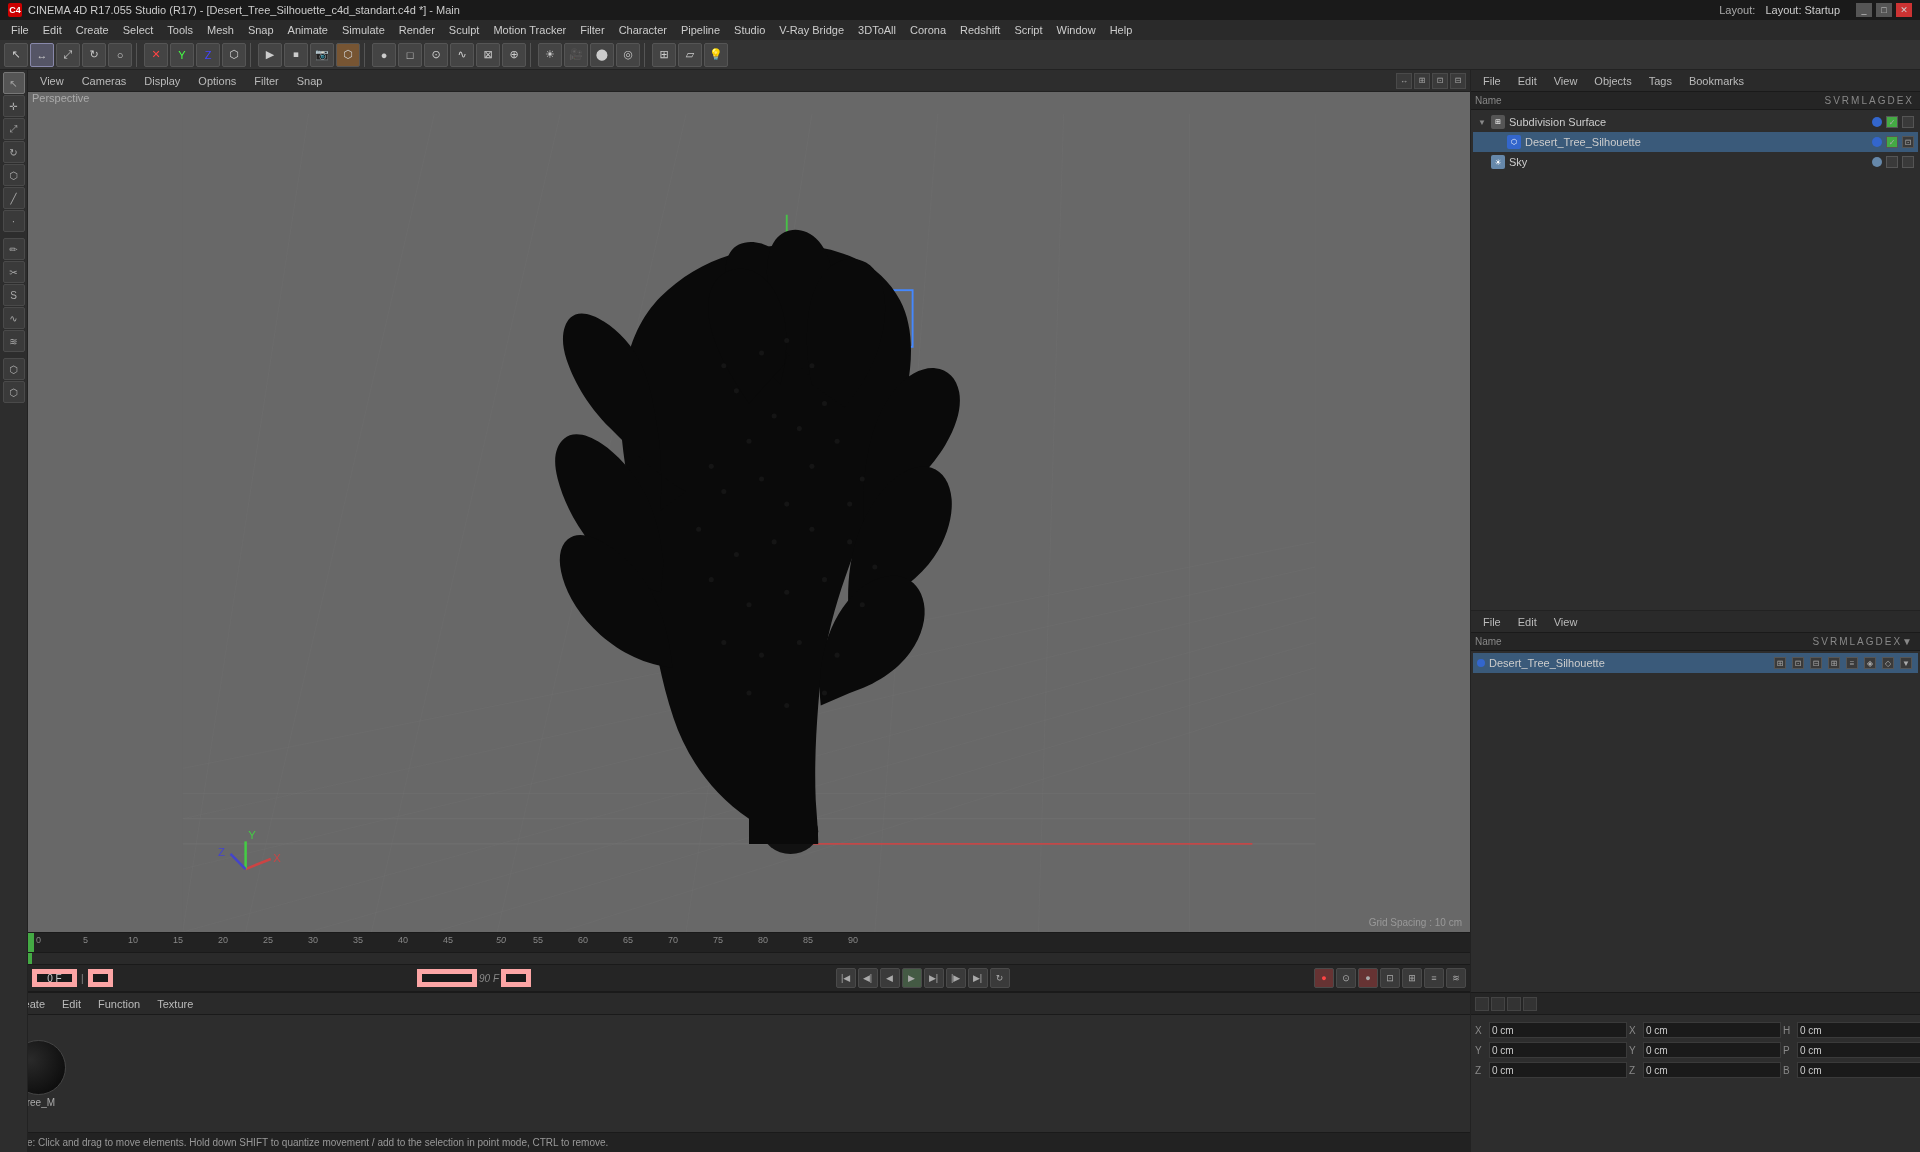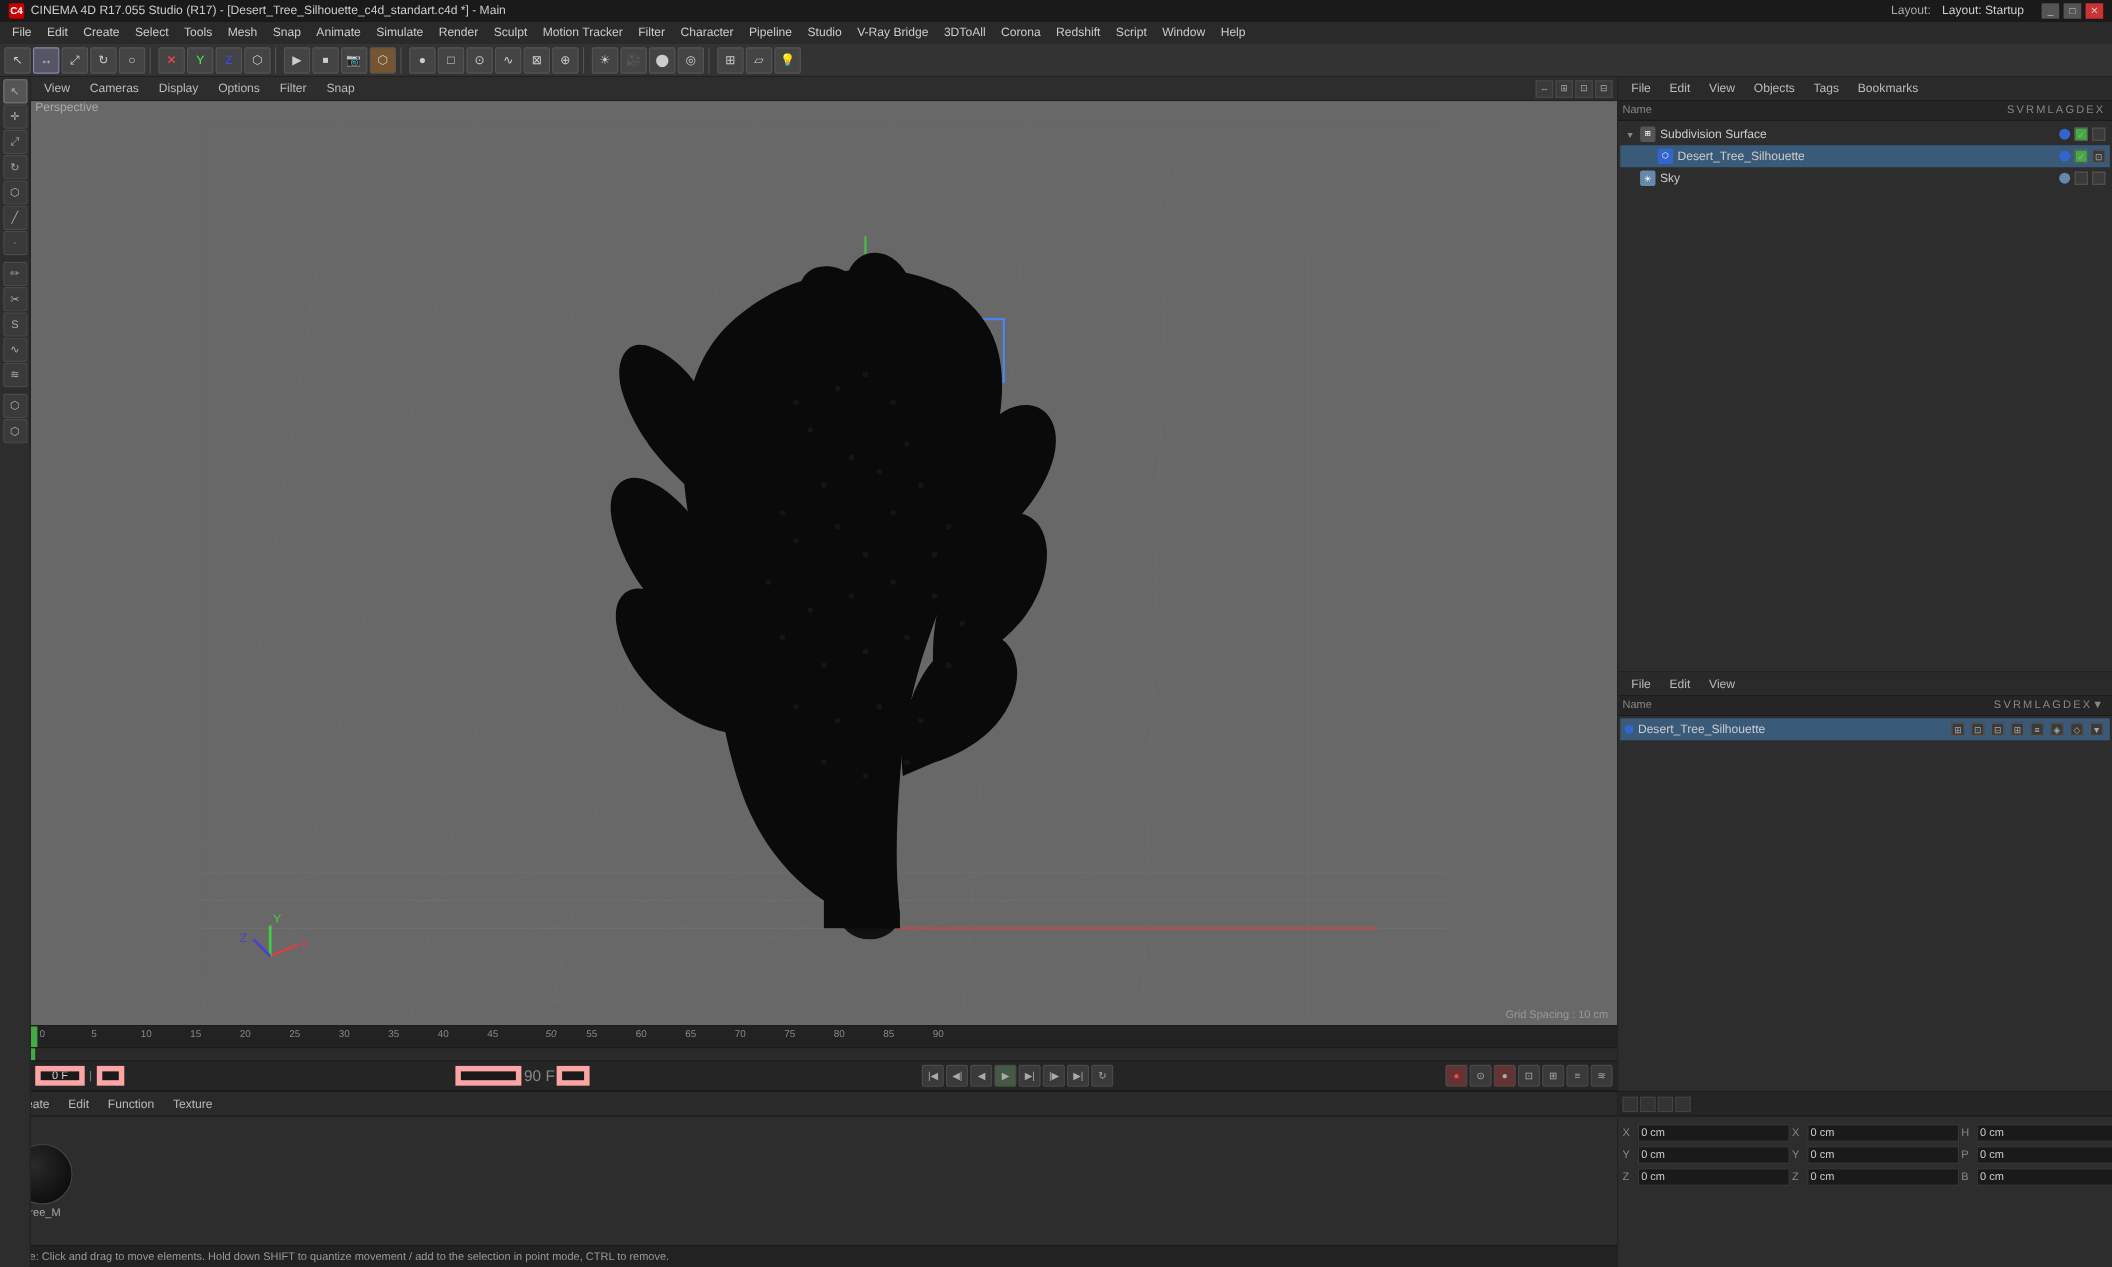--- a/index.html
+++ b/index.html
@@ -993,21 +993,21 @@
   </div>
 </div>
 
 <div id="transport-bar" style="position:absolute; bottom: 160px; left: 28px; width: calc(100% - 28px - 450px); height: 28px; background: #252525; display: flex; align-items: center; padding: 0 4px; gap: 2px; border-top: 1px solid #1a1a1a; border-bottom: 1px solid #1a1a1a;">
 
   <input class="transport-input" value="0 F" style="width: 45px;">
   <span style="font-size:10px; color:#888; padding:0 2px;">|</span>
   <input class="transport-input" value="" style="width: 25px;">
   <div style="flex:1;"></div>
   <input class="transport-input" value="" style="width: 60px;">
-  <span style="font-size:14px; color:#888;">90 F</span>
+  <span style="font-size:10px; color:#888;font-style:italic;">90 F</span>
   <input class="transport-input" value="" style="width: 30px;">
   <div style="flex:1;"></div>
 
   <button class="transport-btn">|◀</button>
   <button class="transport-btn">◀|</button>
   <button class="transport-btn">◀</button>
   <button class="transport-btn" style="background:#445a44;">▶</button>
   <button class="transport-btn">▶|</button>
   <button class="transport-btn">|▶</button>
   <button class="transport-btn">▶|</button>

